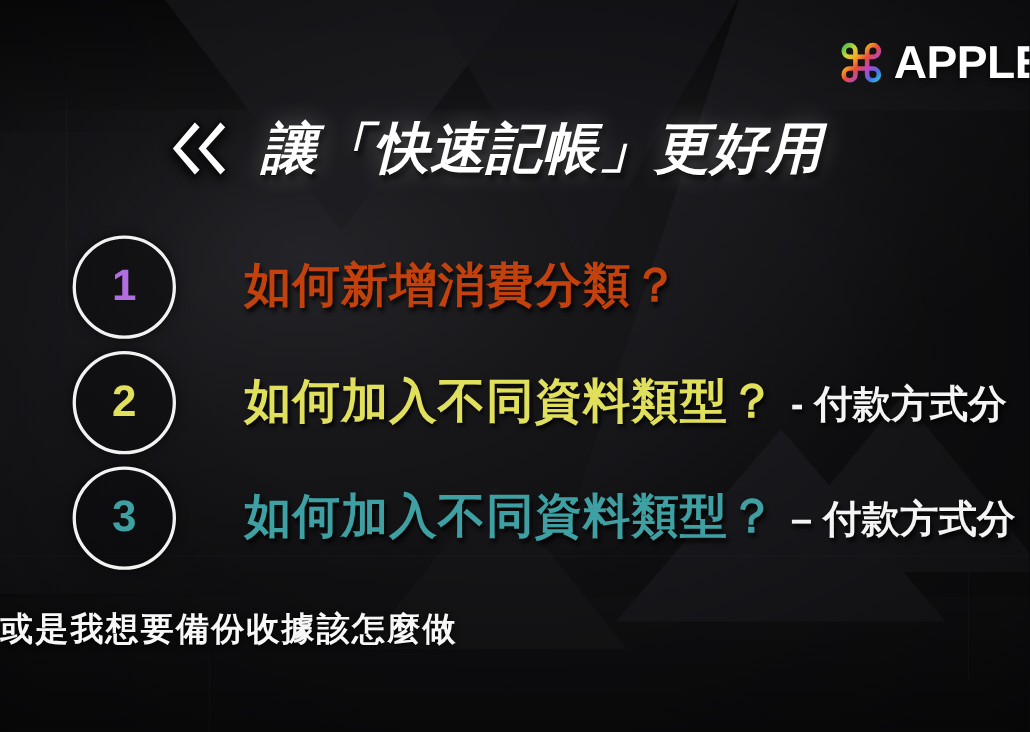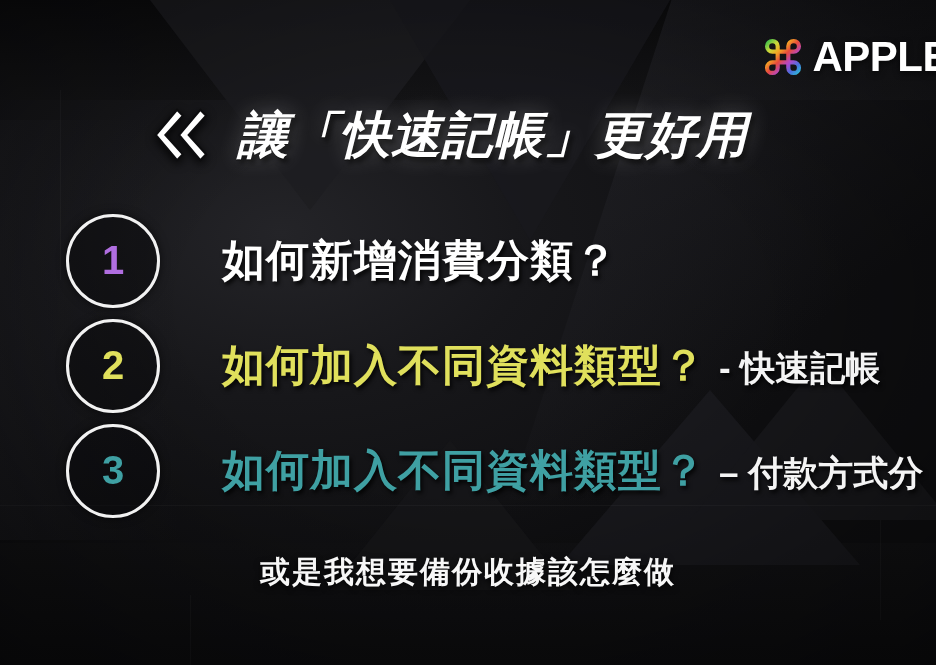--- a/index.html
+++ b/index.html
@@ -195,21 +195,20 @@
     letter-spacing: 0;
     text-shadow: 2px 3px 4px rgba(0,0,0,.85);
   }
 
   
   .caption {
     position: absolute;
     left: 0;
     top: 552px;
     width: 936px;
-    text-align: center;
     font-size: 30px;
     font-weight: bold;
     color: #f7f7f7;
     letter-spacing: 2px;
     text-shadow: 0 2px 6px rgba(0,0,0,.95);
   }
 </style>
 </head>
 <body>
 
@@ -261,30 +260,30 @@
     <span class="title-text" style="color: rgb(255, 255, 255);">讓「快速記帳」更好用</span>
   </div>
 
   <div class="list">
 
     <div class="row">
       <div class="badge" style="color: rgb(176, 110, 224); border-color: rgb(242, 242, 242);">
         <span>1</span>
       </div>
       <div class="row-text">
-        <span style="color: #ffffff;">如何新增消費分類？</span><span class="row-suffix" style="color: rgb(244, 244, 244);"></span>
+        <span style="color: #c2410c;">如何新增消費分類？</span><span class="row-suffix" style="color: rgb(244, 244, 244);"></span>
       </div>
     </div>
 
     <div class="row">
       <div class="badge" style="color: rgb(224, 224, 92); border-color: rgb(242, 242, 242);">
         <span>2</span>
       </div>
       <div class="row-text">
-        <span style="color: rgb(224, 224, 92);">如何加入不同資料類型？</span> <span class="row-suffix" style="color: rgb(244, 244, 244);">- 快速記帳</span>
+        <span style="color: rgb(224, 224, 92);">如何加入不同資料類型？</span> <span class="row-suffix" style="color: rgb(244, 244, 244);">- 付款方式分</span>
       </div>
     </div>
 
     <div class="row">
       <div class="badge" style="color: rgb(63, 160, 163); border-color: rgb(242, 242, 242);">
         <span>3</span>
       </div>
       <div class="row-text">
         <span style="color: rgb(63, 160, 163);">如何加入不同資料類型？</span> <span class="row-suffix" style="color: rgb(244, 244, 244);">– 付款方式分</span>
       </div>

